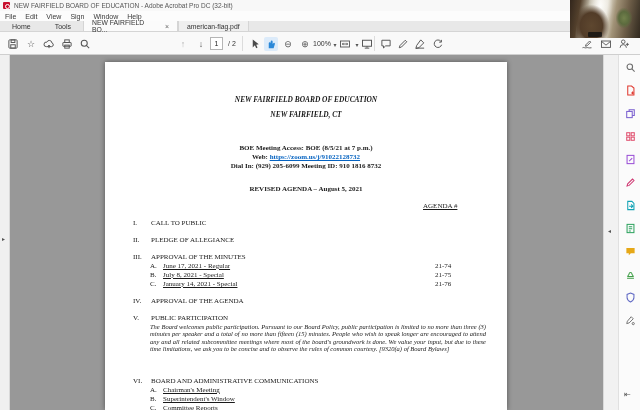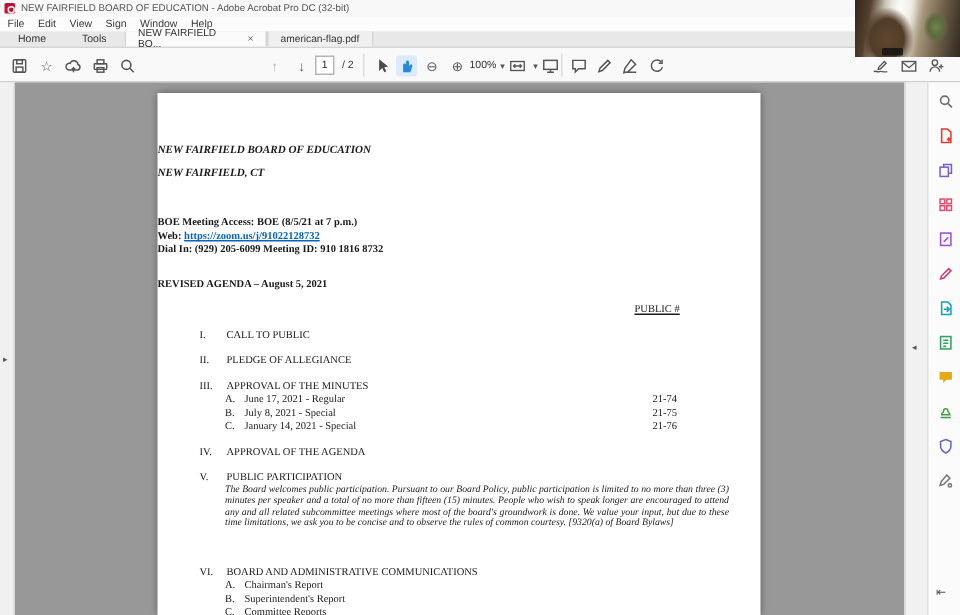--- a/index.html
+++ b/index.html
@@ -39,31 +39,31 @@
   .doc-pane { position:absolute; left:10px; top:55px; width:593px; height:355px; background:#989898; }
   .right-rail { position:absolute; left:603px; top:55px; width:15px; height:355px; background:#f1f1f1; border-left:1px solid #d9d9d9; }
   .sidebar { position:absolute; left:618px; top:55px; width:22px; height:355px; background:#fbfbfb; border-left:1px solid #e0e0e0; }
   .stool { position:absolute; left:3px; width:16px; height:16px; display:flex; align-items:center; justify-content:center; }
   .stool svg { width:11px; height:11px; }
   .collapse-btn { position:absolute; left:5px; top:335px; font-size:8px; color:#555; }
 
   
   .page { position:absolute; left:105px; top:62px; width:402px; height:348px; background:#ffffff; box-shadow:0 0 5px rgba(0,0,0,0.45); font-family:"Liberation Serif", serif; color:#1a1a1a; overflow:hidden; }
   .dl { position:absolute; left:0; width:402px; font-size:7px; }
-  .c { text-align:left; }
+  .c { text-align:center; }
   .bld { font-weight:bold; }
   .ital { font-style:italic; }
   .t1 { top:33px; font-size:7.4px; }
   .t2 { top:48px; font-size:7.4px;font-family:Liberation Serif, serif; }
   .intro { top:60px; }
   .link { color:#0563c1; text-decoration:underline; font-weight:bold; }
   .exh { position:absolute; left:318px; top:140px; font-size:7px; text-decoration:underline; }
   .row { position:absolute; left:28px; width:360px; font-size:7px; }
   .rn { display:inline-block; width:18px; }
-  .srow { position:absolute; left:45px; width:345px; font-size:7px; }
+  .srow { position:absolute; left:45px; width:345px; font-size:7px;text-decoration:underline; }
   .sl { display:inline-block; width:13px; }
   .ex { position:absolute; left:285px; top:0; }
   .para { position:absolute; left:45px; top:261px; width:336px; font-size:6.5px; line-height:1.14; font-style:italic; text-align:justify; }
 
   
   .webcam { position:absolute; right:0; top:0; width:70px; height:38px; overflow:hidden;
     background:linear-gradient(100deg,#32261c 0%,#53402c 14%,#bdb6a4 26%,#eeeade 40%,#e4dfd2 50%,#a29378 62%,#6f5f49 78%,#453b2d 92%,#32291f 100%); }
   .webcam .window-glow { position:absolute; left:26%; top:0; width:36%; height:70%; background:radial-gradient(ellipse at 50% 20%, rgba(255,255,255,0.85), rgba(255,255,255,0) 70%); }
   .webcam .foliage { position:absolute; right:12%; top:20%; width:22%; height:55%; background:radial-gradient(ellipse, #72814c 0%, #5c6b3e 45%, rgba(92,107,62,0) 75%); }
   .webcam .person { position:absolute; left:10%; top:12%; width:46%; height:100%; background:radial-gradient(ellipse at 45% 55%, #5e472f 0%, #523c28 45%, rgba(60,44,28,0) 72%); }
@@ -216,21 +216,21 @@
   <div class="page">
     <div class="dl c bld ital t1">NEW FAIRFIELD BOARD OF EDUCATION</div>
     <div class="dl c bld ital t2">NEW FAIRFIELD, CT</div>
     <div class="dl c bld" style="top:82px">BOE Meeting Access:  BOE (8/5/21 at 7 p.m.)</div>
     <div class="dl c" style="top:91px">
       <span class="bld">Web:</span>
       <a class="link">https://zoom.us/j/91022128732</a>
     </div>
     <div class="dl c bld" style="top:100px">Dial In: (929) 205-6099  Meeting ID:  910 1816 8732</div>
     <div class="dl c bld" style="top:123px">REVISED AGENDA – August 5, 2021</div>
-    <div class="exh">PUBLIC #</div>
+    <div class="exh">AGENDA #</div>
 
     <div class="row" style="top:157px">
       <span class="rn">I.</span><span>CALL TO PUBLIC</span>
     </div>
     <div class="row" style="top:174px">
       <span class="rn">II.</span><span>PLEDGE OF ALLEGIANCE</span>
     </div>
     <div class="row" style="top:191px">
       <span class="rn">III.</span><span>APPROVAL OF THE MINUTES</span>
     </div>
@@ -247,24 +247,24 @@
       <span class="rn">V.</span><span>PUBLIC PARTICIPATION</span>
     </div>
     <div class="row" style="top:235px">
       <span class="rn">IV.</span><span>APPROVAL OF THE AGENDA</span>
     </div>
     <div class="para">The Board welcomes public participation.  Pursuant to our Board Policy, public participation is limited to no more than three (3) minutes per speaker and a total of no more than fifteen (15) minutes.  People who wish to speak longer are encouraged to attend any and all related subcommittee meetings where most of the board's groundwork is done.  We value your input, but due to these time limitations, we ask you to be concise and to observe the rules of common courtesy. [9320(a) of Board Bylaws]</div>
     <div class="row" style="top:315px">
       <span class="rn">VI.</span><span>BOARD AND ADMINISTRATIVE COMMUNICATIONS</span>
     </div>
     <div class="srow" style="top:324px">
-      <span class="sl">A.</span><span>Chairman's Report</span>
+      <span class="sl">A.</span><span>Chairman's Meeting</span>
     </div>
     <div class="srow" style="top:333px">
-      <span class="sl">B.</span><span>Superintendent's Report</span>
+      <span class="sl">B.</span><span>Superintendent's Window</span>
     </div>
     <div class="srow" style="top:342px">
       <span class="sl">C.</span><span>Committee Reports</span>
     </div>
   </div>
 
   <div class="right-rail">
     <span class="rail-arrow" style="left:4px; top:172px">◂</span>
   </div>
 

